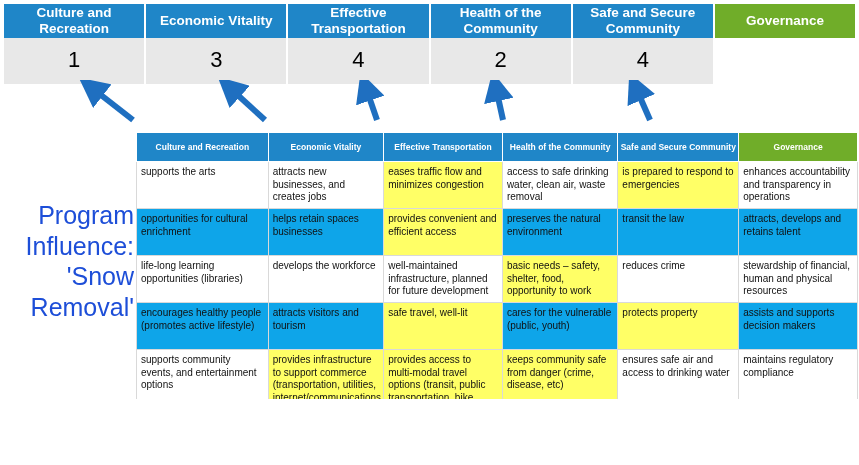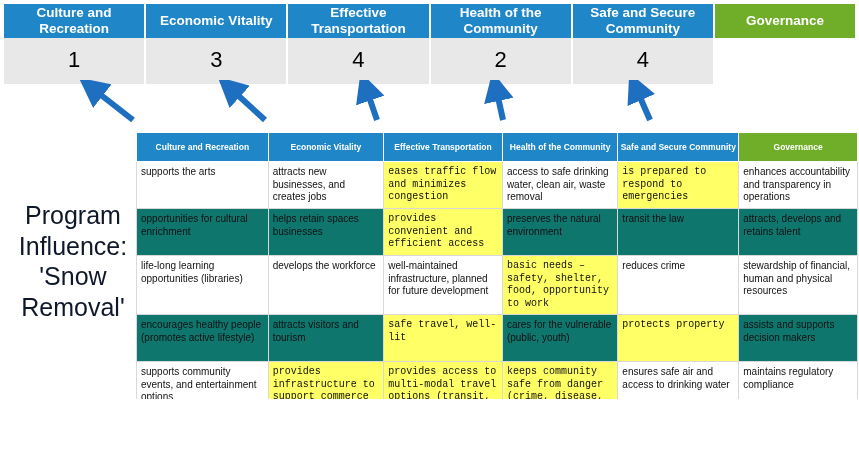--- a/index.html
+++ b/index.html
@@ -62,22 +62,22 @@
   .arrows { position: absolute; left: 0; top: 80px; width: 859px; height: 52px; }
 
   
   .caption {
     position: absolute;
     left: 12px;
     top: 200px;
     width: 122px;
     font-size: 25px;
     line-height: 1.22;
-    color: #0f172a;
-    text-align: center;
+    color: #1d4ed8;
+    text-align: right;
   }
 
   
   .matrix {
     position: absolute;
     left: 136px;
     top: 132px;
     width: 722px;
     border-collapse: collapse;
     table-layout: fixed;
@@ -98,22 +98,22 @@
   .matrix td {
     border: 1px solid #d9d9d9;
     font-size: 10px;
     line-height: 1.25;
     color: #111111;
     padding: 4px 4px;
     vertical-align: top;
     background: #ffffff;
     height: 38px;
   }
-  .matrix tr.alt td { background: #0f766e; }
-  .matrix td.hl { background: #ffff66 !important; font-family: Liberation Mono, monospace; }
+  .matrix tr.alt td { background: #0ea5e9; }
+  .matrix td.hl { background: #ffff66 !important; }
   .matrix td.empty { background: #ffffff !important; border: none; }
 </style>
 </head>
 <body>
 
 <div id="page">
 
   <div class="top-strip">
     <div class="top-cell">
       <div class="top-head">Culture and Recreation</div>

